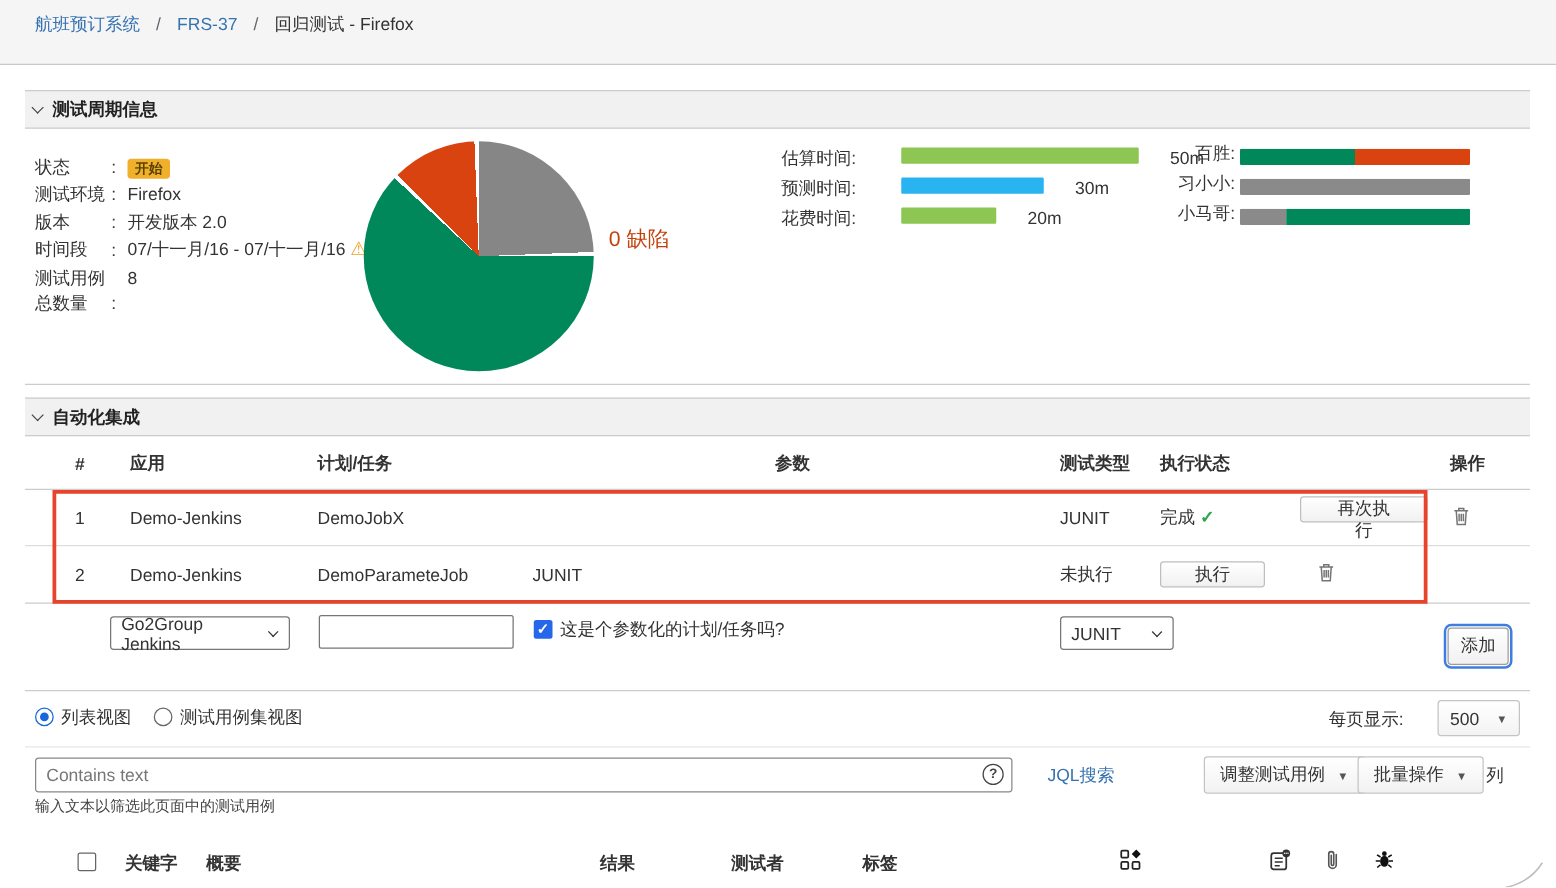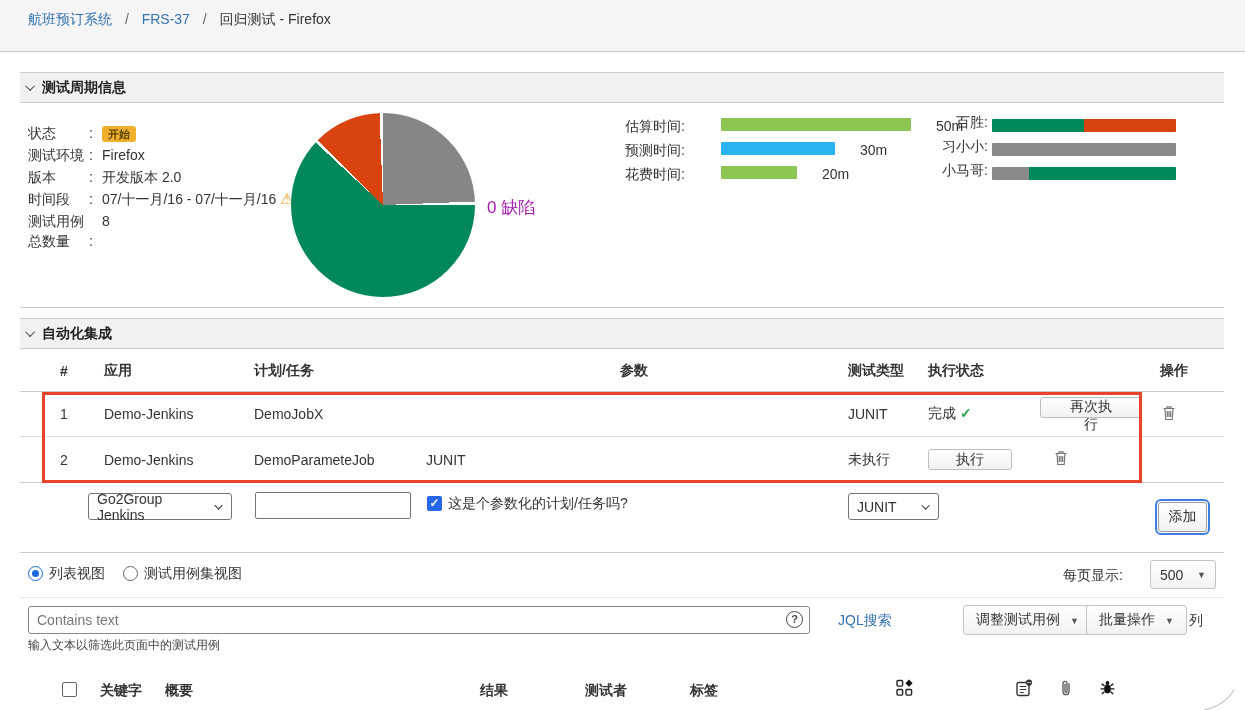--- a/index.html
+++ b/index.html
@@ -32,21 +32,21 @@
   .f-lbl { width:56px; vertical-align:top; word-break:break-all; }
   .f-colon { width:18px; vertical-align:bottom; padding-left:5px !important; }
   .f-val { vertical-align:top; white-space:nowrap; }
   .f-val.mid { vertical-align:middle; }
   .badge { display:inline-block; background:#F0B02C; color:#5A4200; font-weight:bold;
     font-size:11px; padding:2px 6px 2px; border-radius:3px; line-height:12px; }
   .warn-icon { color:#F0A32B; font-size:15px; margin-left:4px; }
 
   
   .pie { position:absolute; left:291px; top:113px; width:184px; height:184px; border-radius:50%; }
-  .defects { position:absolute; left:487px; top:196px; font-size:17px; color:#a21caf; }
+  .defects { position:absolute; left:487px; top:180px; font-size:17px; color:#c2410c; }
 
   
   .time-bars { position:absolute; left:625px; top:118px; }
   .time-bar-row { display:flex; align-items:flex-start; height:14px; margin-bottom:10px;gap:24px; }
   .tb-label { width:72px; font-size:14px; }
   .bar-fill { height:13px; border-radius:1px; }
   .tb-val { font-size:14px; margin-left:1px; }
 
   
   .tester-bars { position:absolute; left:938px; top:118px; }

